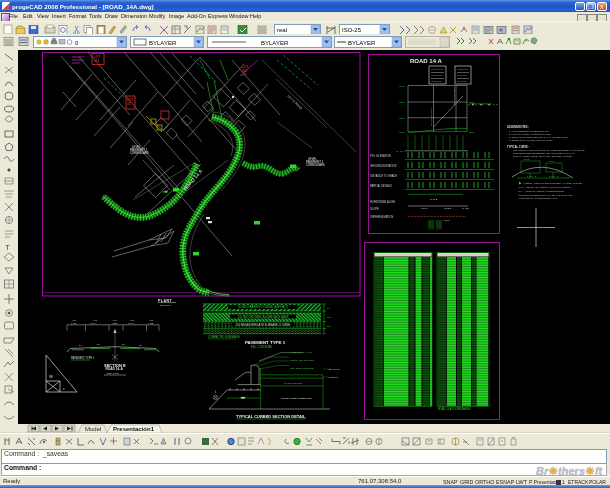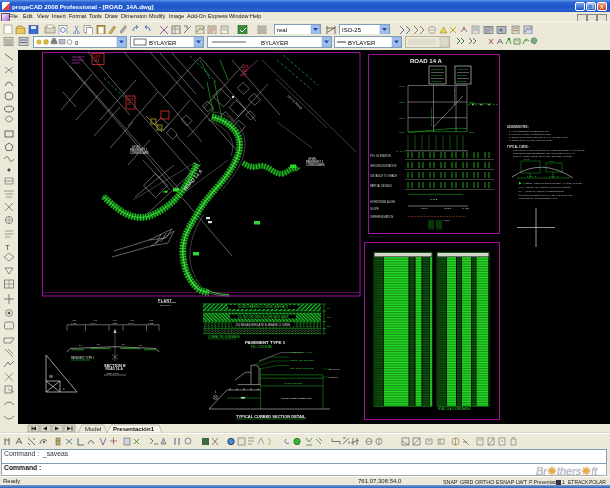--- a/index.html
+++ b/index.html
@@ -19,21 +19,21 @@
 #canvas{left:18px;top:50px;width:592px;height:374px;background:#000;}
 #tabsrow{left:0;top:424px;width:610px;height:9px;background:#ece9d8;font-size:6px;color:#000;}
 #toolbar3{left:0;top:433px;width:610px;height:14px;background:#ece9d8;border-top:1px solid #fff;}
 #cmdbox{left:1px;top:449px;width:606px;height:15px;background:#fff;border:1px solid #7f9db9;
 font-size:6.8px;color:#333;padding-left:2px;box-sizing:border-box;}
 #cmdline{left:1px;top:464px;width:606px;height:12px;background:#fff;border:1px solid #aaa;border-top:none;
 font-size:6.8px;font-weight:bold;color:#111;padding-left:2px;box-sizing:border-box;}
 #statusbar{left:0;top:476px;width:610px;height:9px;background:#ece9d8;border-top:1px solid #fff;
 font-size:6px;color:#222;}
 #bluestrip{left:0;top:485px;width:610px;height:3px;background:linear-gradient(180deg,#6f9bd8,#2f64b4);}
-#bsoft{left:536px;top:465px;font-size:11px;font-weight:normal;font-style:italic;
+#bsoft{left:536px;top:465px;font-size:11px;font-weight:bold;font-style:italic;
 color:#b9bec9;text-shadow:0 0 1px #8d94a5;opacity:0.95;}
 #bsoft b{color:#f4a519;font-style:normal;}
 </style></head>
 <body>
 <div id="win">
   <div id="titlebar" class="abs"></div>
   <div id="tico" class="abs"></div>
   <div id="titletxt" class="abs">progeCAD 2008 Professional - [ROAD_14A.dwg]</div>
   <div class="abs tbtn" style="left:575px;background:linear-gradient(180deg,#7ba4ea,#2255c4);">_</div>
   <div class="abs tbtn" style="left:586px;background:linear-gradient(180deg,#7ba4ea,#2255c4);">❐</div>

